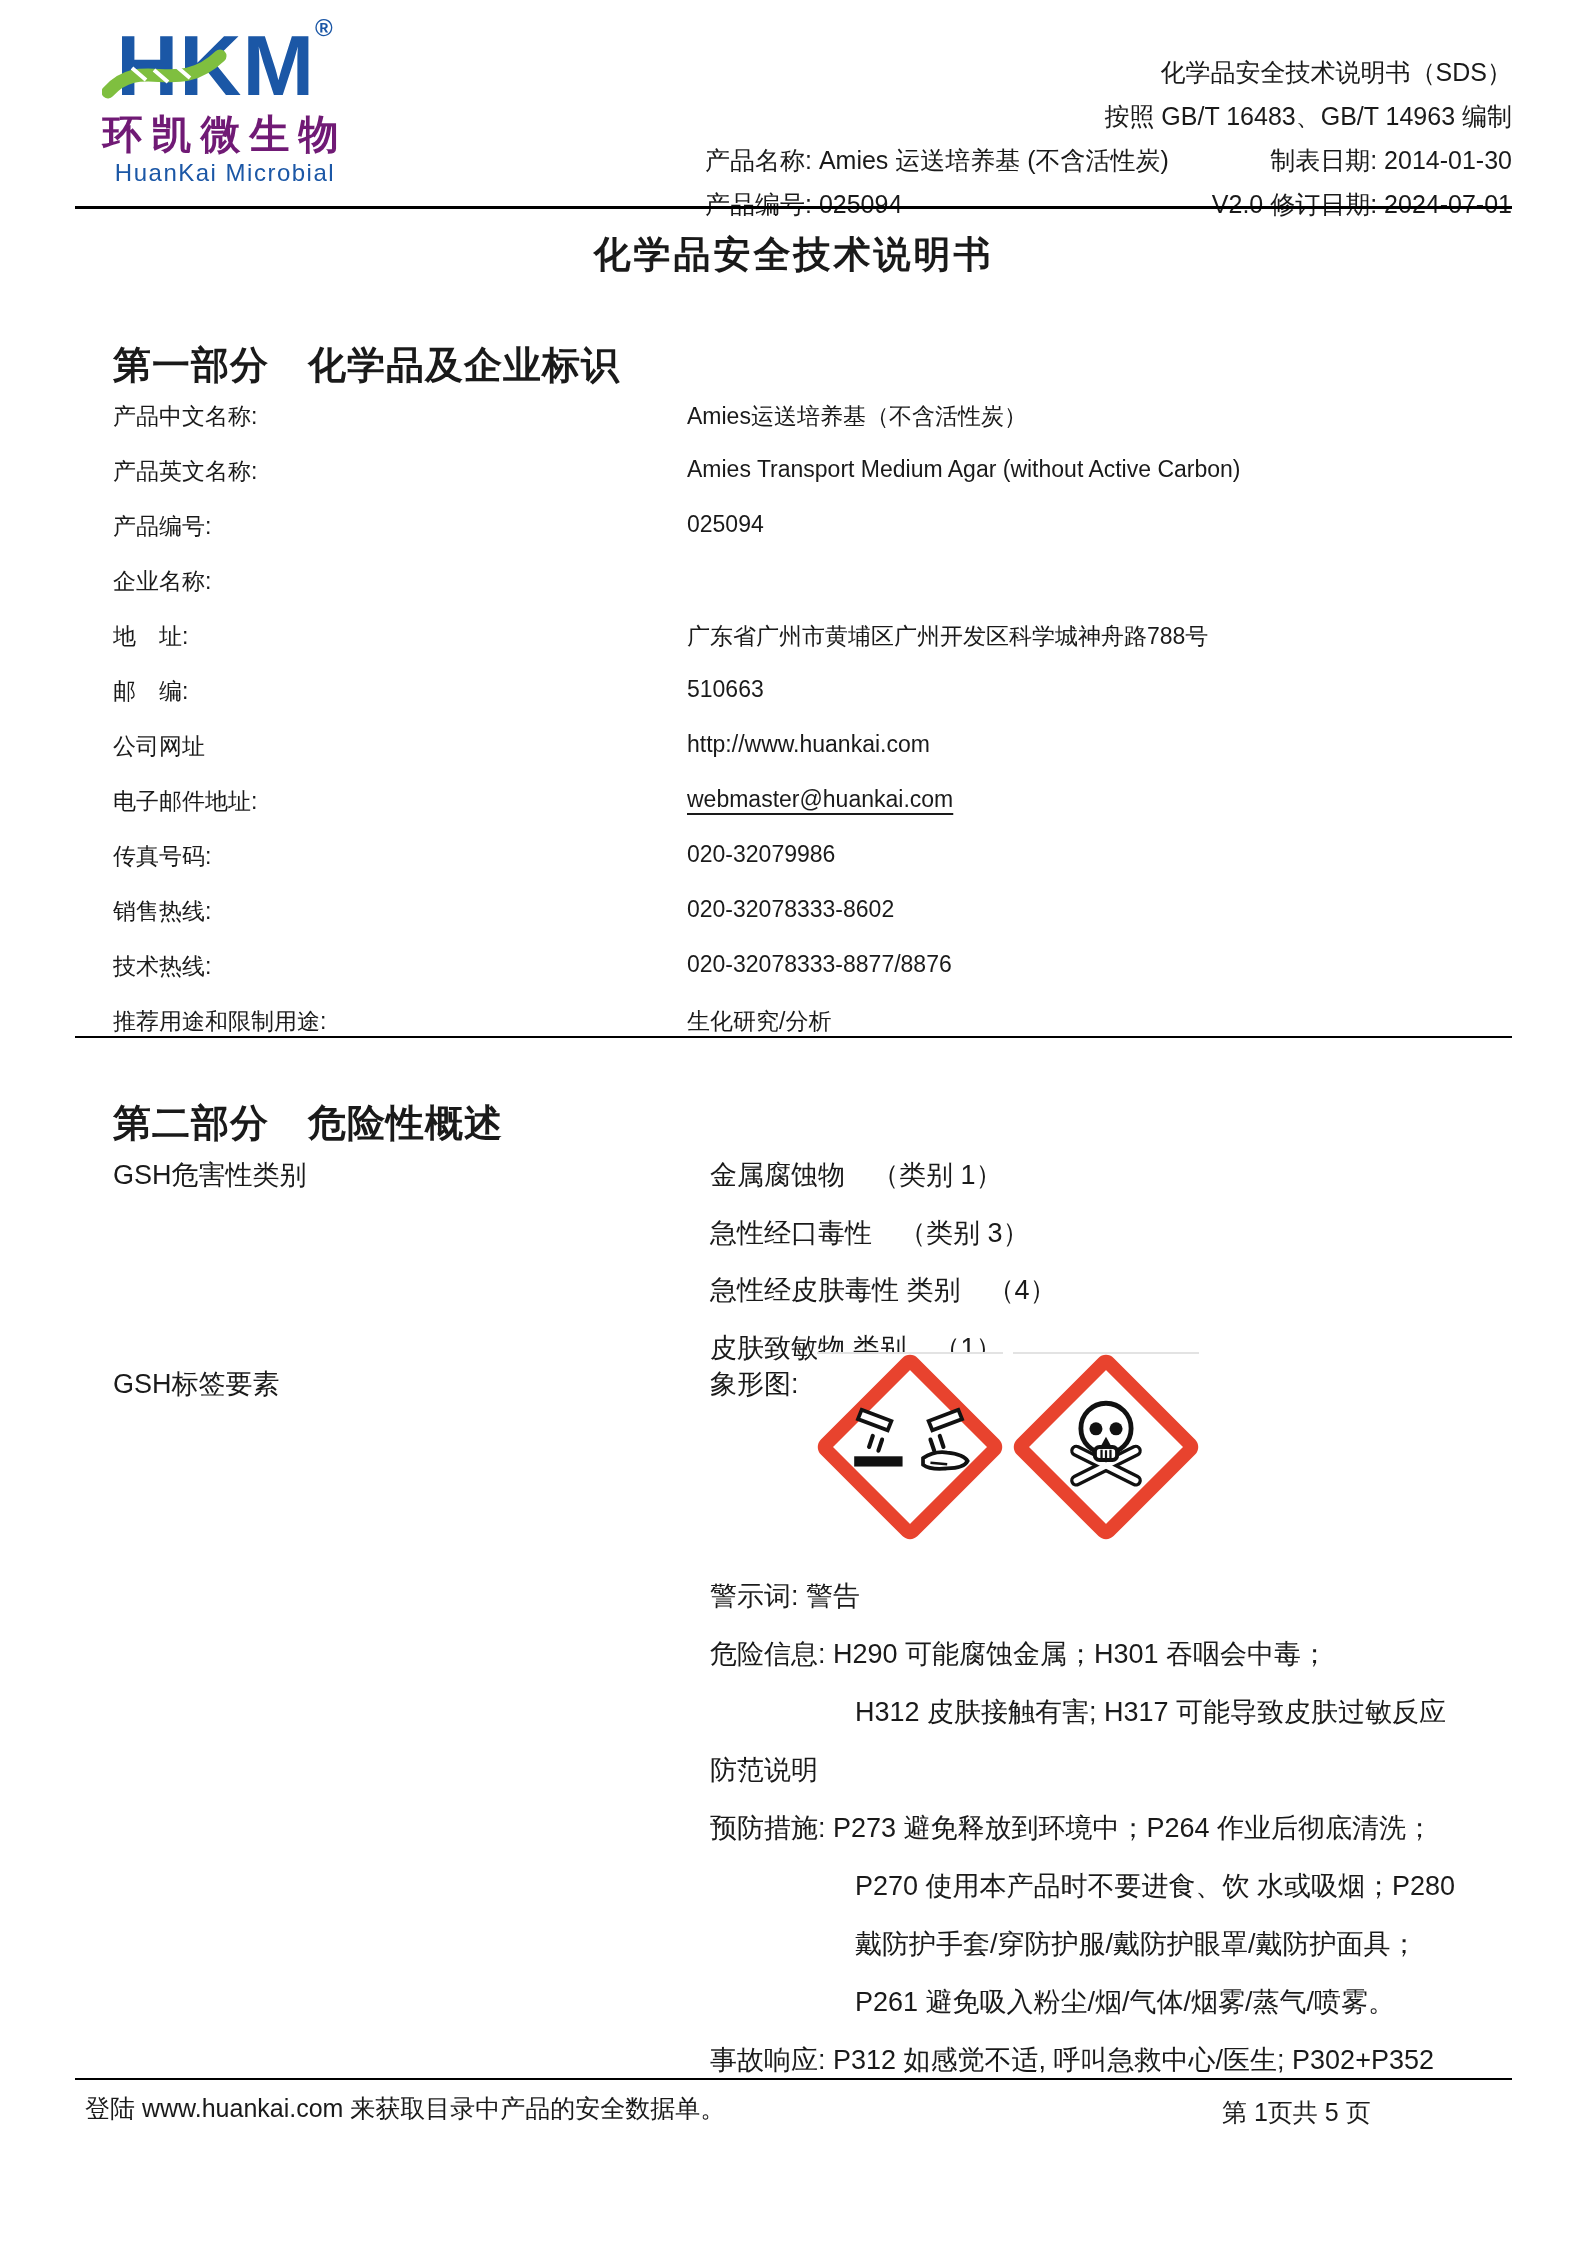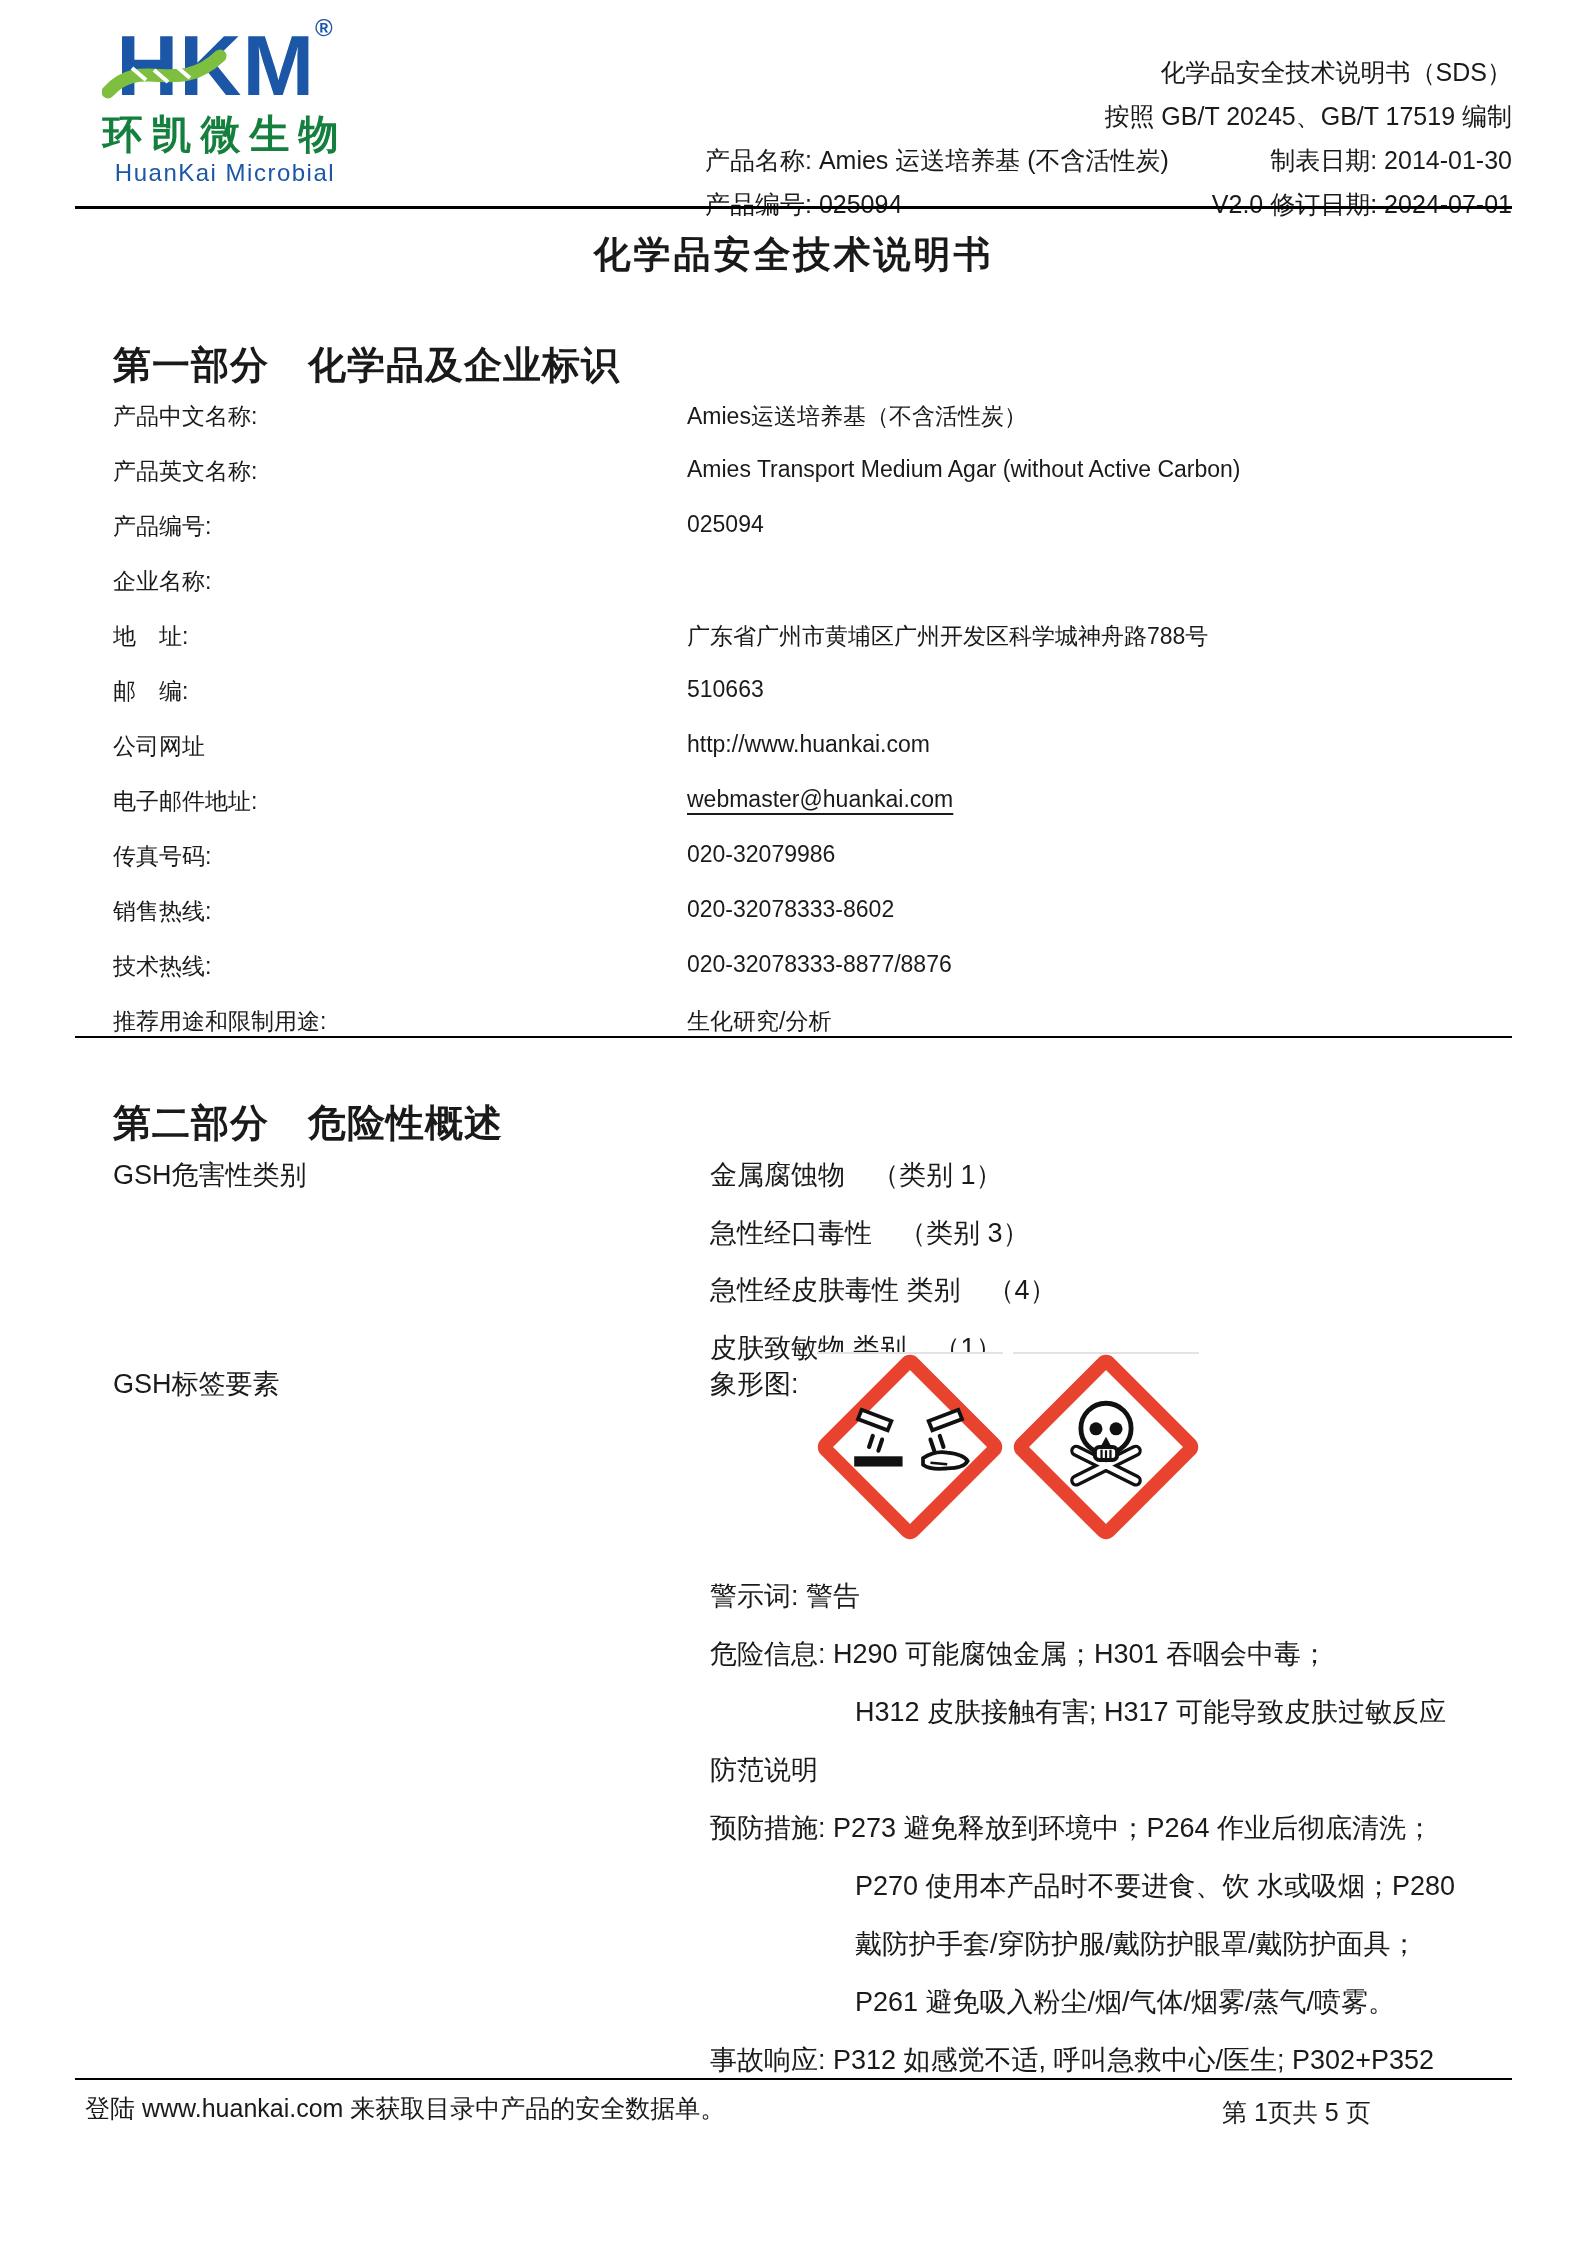--- a/index.html
+++ b/index.html
@@ -10,21 +10,21 @@
     background:#ffffff;
     font-family:"Liberation Sans","DejaVu Sans",sans-serif;
     color:#1a1a1a;
     overflow:hidden;
   }
   
   .logo{position:absolute;left:70px;top:22px;width:310px;text-align:center;line-height:1;}
   .logo-hkm{position:relative;display:inline-block;font-size:86px;font-weight:800;color:#1b57a6;letter-spacing:1px;}
   .logo-reg{font-size:24px;font-weight:700;vertical-align:top;position:relative;top:-6px;color:#1b57a6;}
   .logo-helix{position:absolute;left:-14px;top:26px;width:150px;height:52px;pointer-events:none;}
-  .logo-cn{font-size:40px;font-weight:700;color:#15803d;letter-spacing:9px;margin-top:6px;white-space:nowrap;}
+  .logo-cn{font-size:40px;font-weight:700;color:#701a75;letter-spacing:9px;margin-top:6px;white-space:nowrap;}
   .logo-en{font-size:24px;color:#1b57a6;letter-spacing:1.5px;margin-top:7px;}
   .header-meta{position:absolute;left:705px;right:75px;top:50px;font-size:25px;line-height:44px;}
   .hm-line{text-align:right;white-space:nowrap;}
   .hm-split{display:flex;justify-content:space-between;text-align:left;}
   .rule{position:absolute;left:75px;right:75px;border-top:2px solid #000;}
   .rule-header{top:206px;border-top-width:3px;}
   .rule-sec1{top:1036px;}
   .rule-footer{top:2078px;}
   
   .doc-title{position:absolute;top:230px;left:0;width:100%;text-align:center;
@@ -65,21 +65,21 @@
         <path d="M30 20 l14 12 M52 22 l14 12 M74 18 l14 12" stroke="#ffffff" stroke-width="4" fill="none"></path>
       </svg>
       <span>HKM</span><span class="logo-reg">®</span>
     </div>
     <div class="logo-cn">环凯微生物</div>
     <div class="logo-en">HuanKai Microbial</div>
   </div>
 
   <div class="header-meta">
     <div class="hm-line">化学品安全技术说明书（SDS）</div>
-    <div class="hm-line">按照 GB/T 20245、GB/T 17519 编制</div>
+    <div class="hm-line">按照 GB/T 16483、GB/T 14963 编制</div>
     <div class="hm-split">
       <span>产品名称: Amies 运送培养基 (不含活性炭)</span>
       <span>制表日期: 2014-01-30</span>
     </div>
     <div class="hm-split">
       <span>产品编号: 025094</span>
       <span>V2.0 修订日期: 2024-07-01</span>
     </div>
   </div>
 

